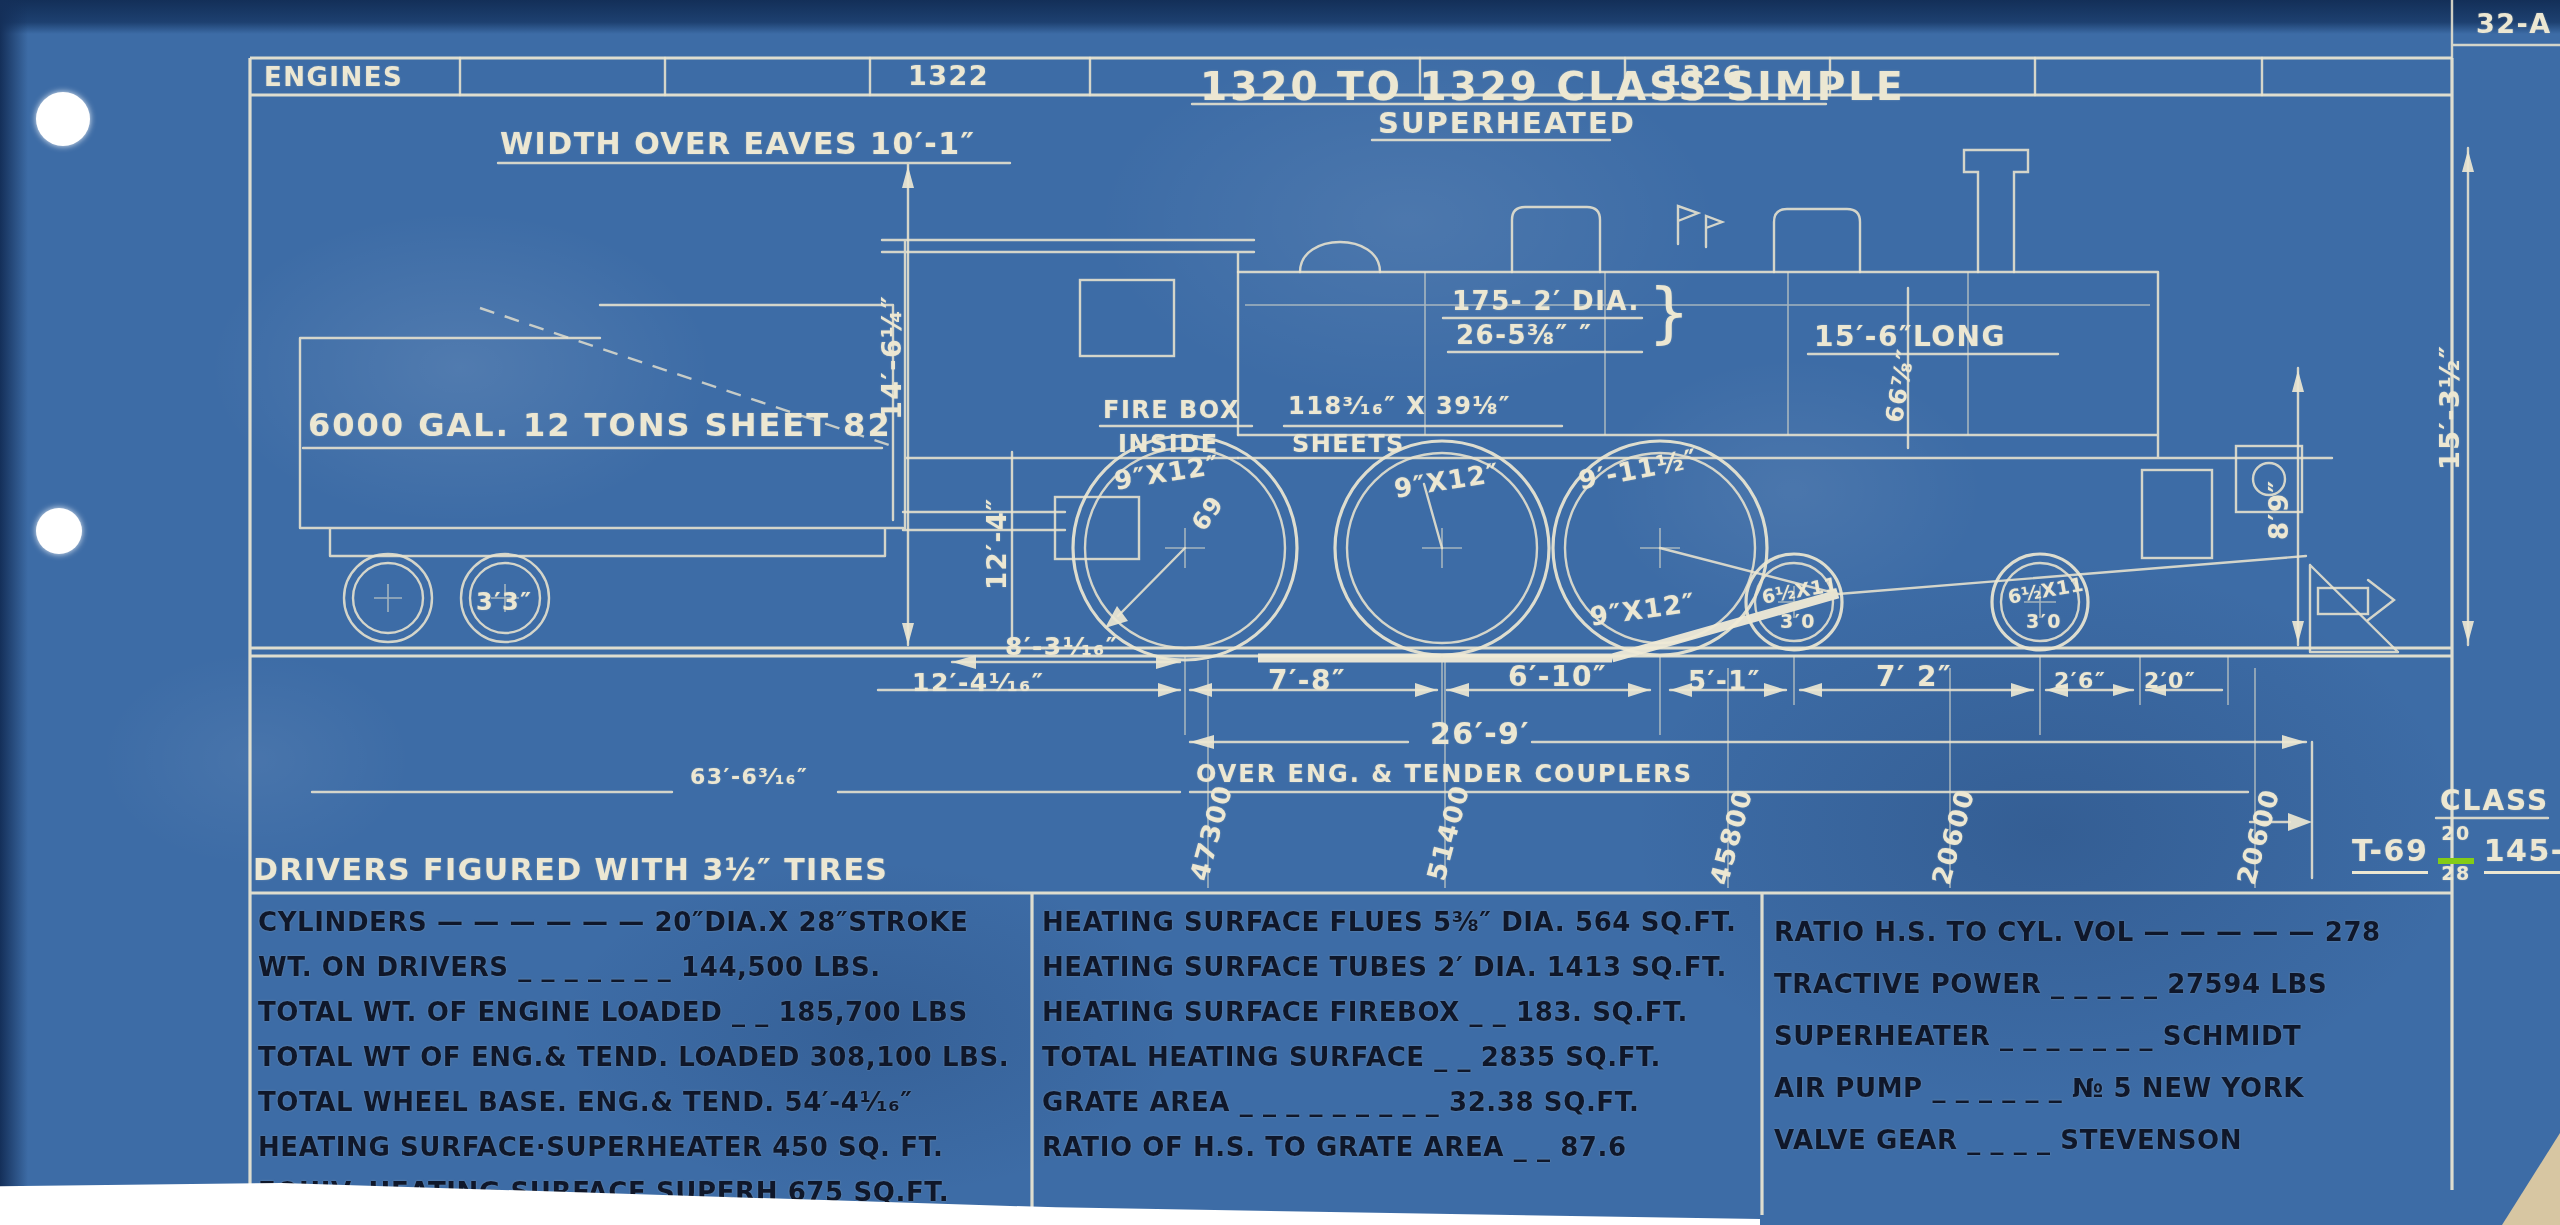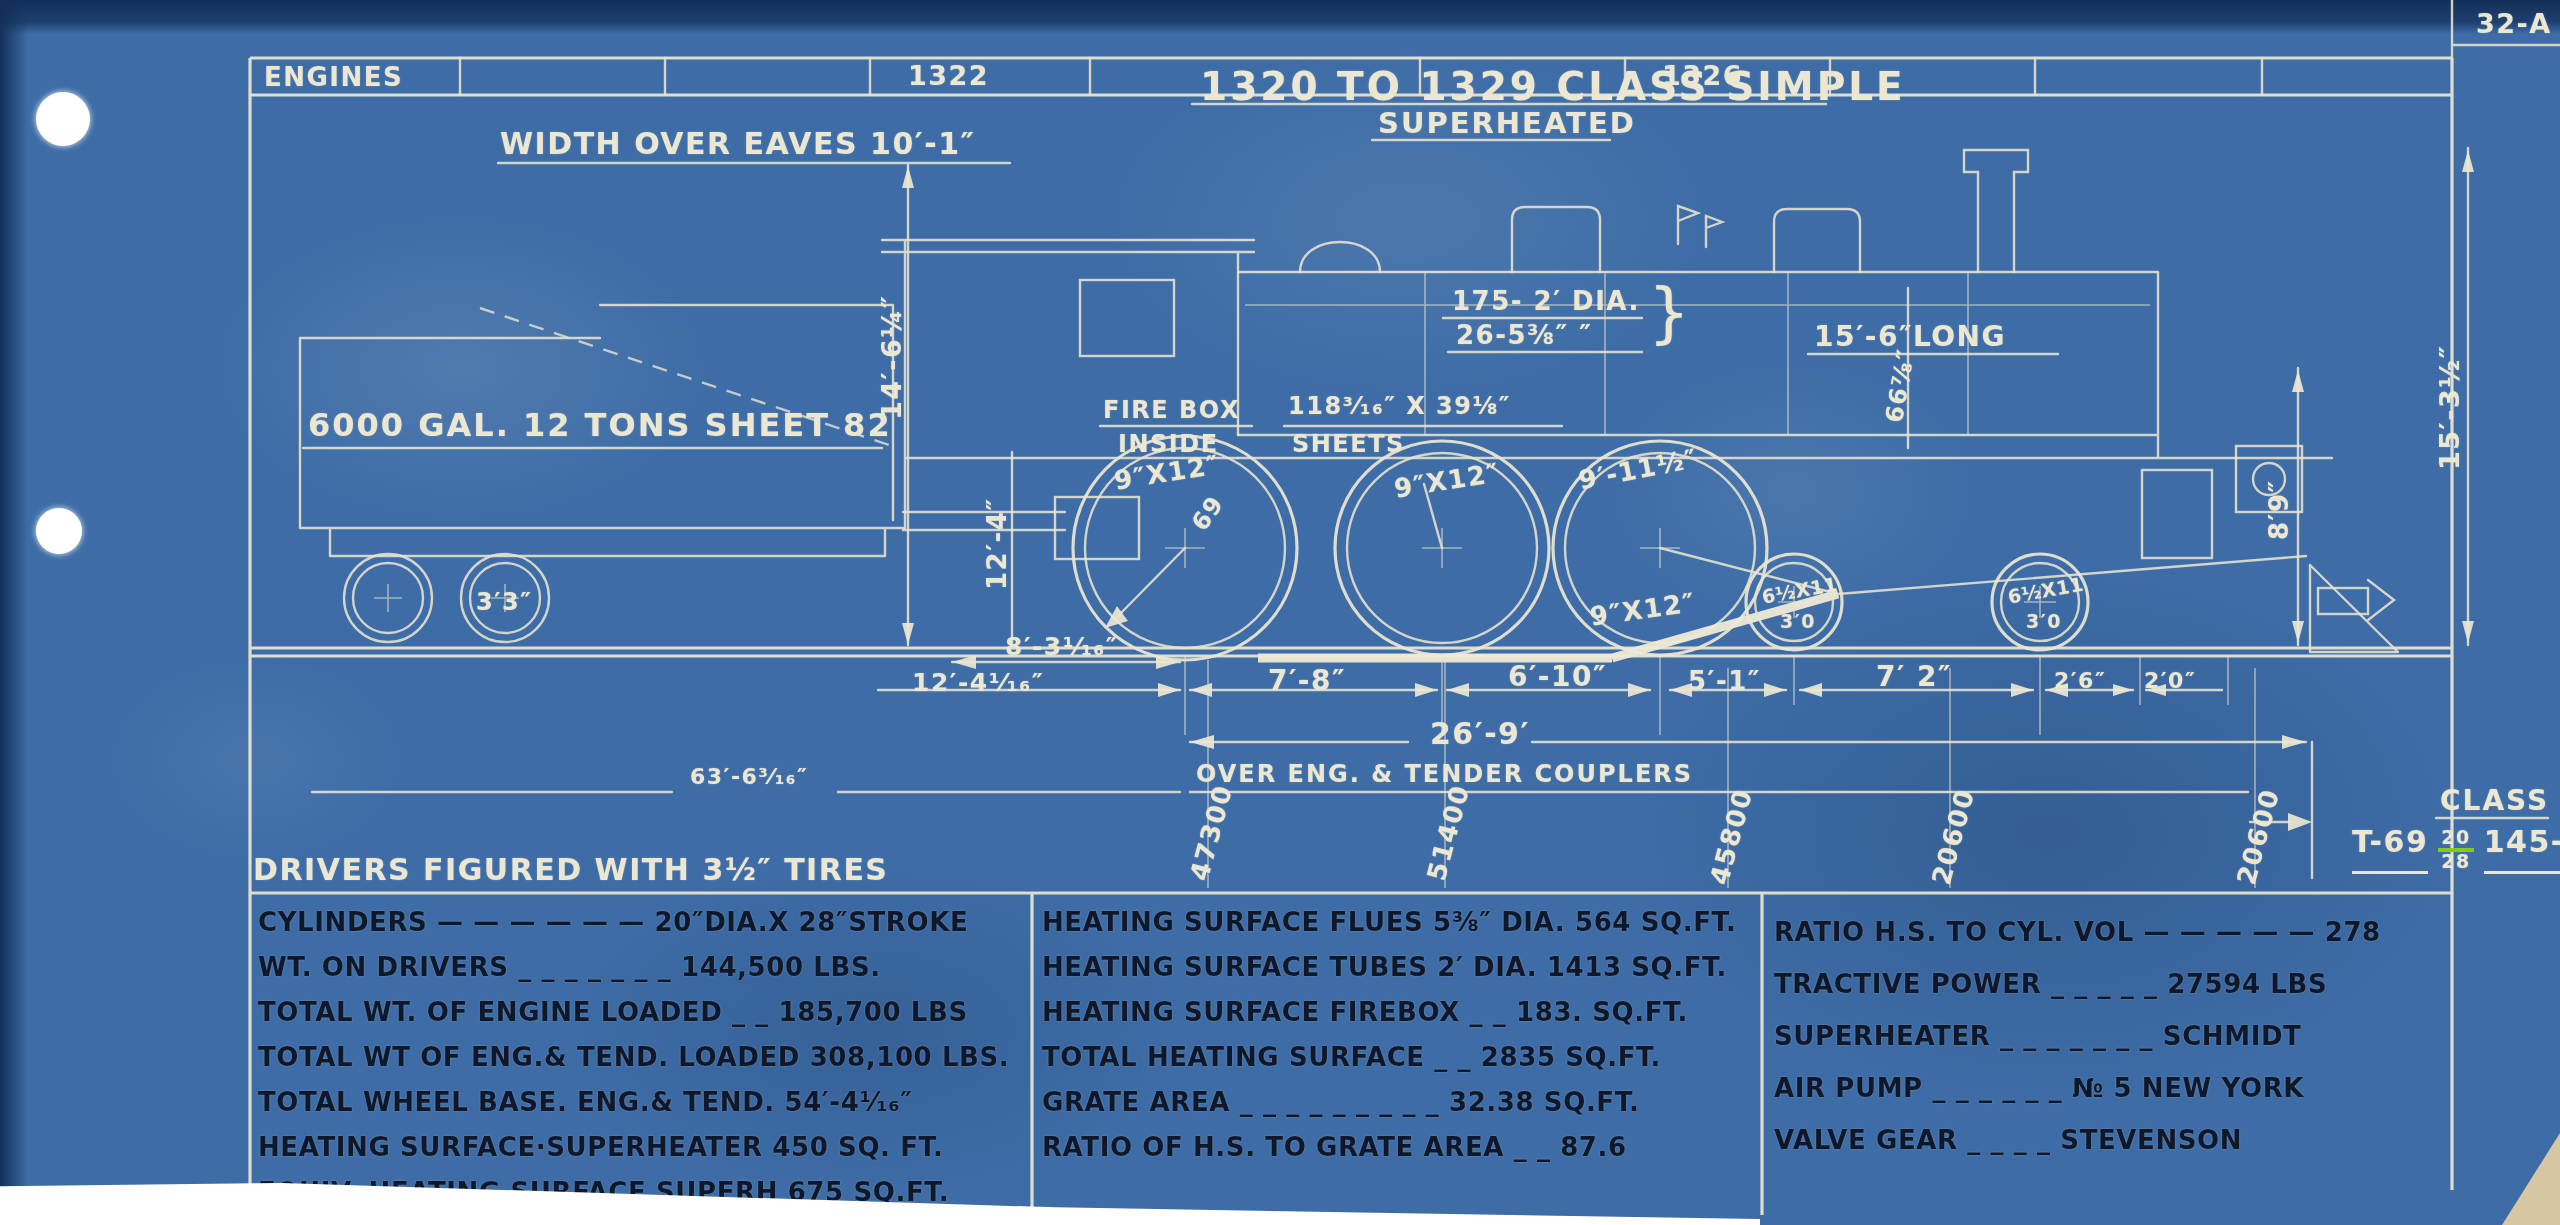--- a/index.html
+++ b/index.html
@@ -34,22 +34,22 @@
   .ink-fill{fill:#ece7d2;stroke:none;opacity:.92;}
   .lbl{position:absolute;color:#ece7d2;font-weight:bold;letter-spacing:1.5px;
        white-space:nowrap;text-shadow:0 0 2px rgba(236,231,210,.35);}
   .rot{transform-origin:left top;}
   .trow{height:45px;line-height:45px;white-space:nowrap;overflow:hidden;}
   .trow6{height:52px;line-height:52px;white-space:nowrap;overflow:hidden;}
   .speccol{position:absolute;color:#0f172a;font-weight:bold;font-size:26px;
        letter-spacing:.6px;text-shadow:0 0 2px rgba(236,231,210,.35);}
   .classline{display:flex;align-items:center;gap:10px;}
   .frac{display:inline-flex;flex-direction:column;align-items:center;font-size:19px;line-height:19px;}
-  .frac span:first-child{border-bottom:4px solid #84cc16;padding:0 3px 1px;}
-  .und{border-bottom:3px solid #ece7d2;padding-bottom:12px;}
+  .frac span:first-child{border-bottom:6px solid #84cc16;padding:0 3px 15px;}
+  .und{border-bottom:3px solid #ece7d2;padding-bottom:3px;}
 </style>
 </head>
 <body>
 
 <div id="stage">
   <div class="paper"></div>
   <div class="band-top"></div>
   <div class="band-left"></div>
 
   <svg class="lines" width="2560" height="1225" viewBox="0 0 2560 1225">

